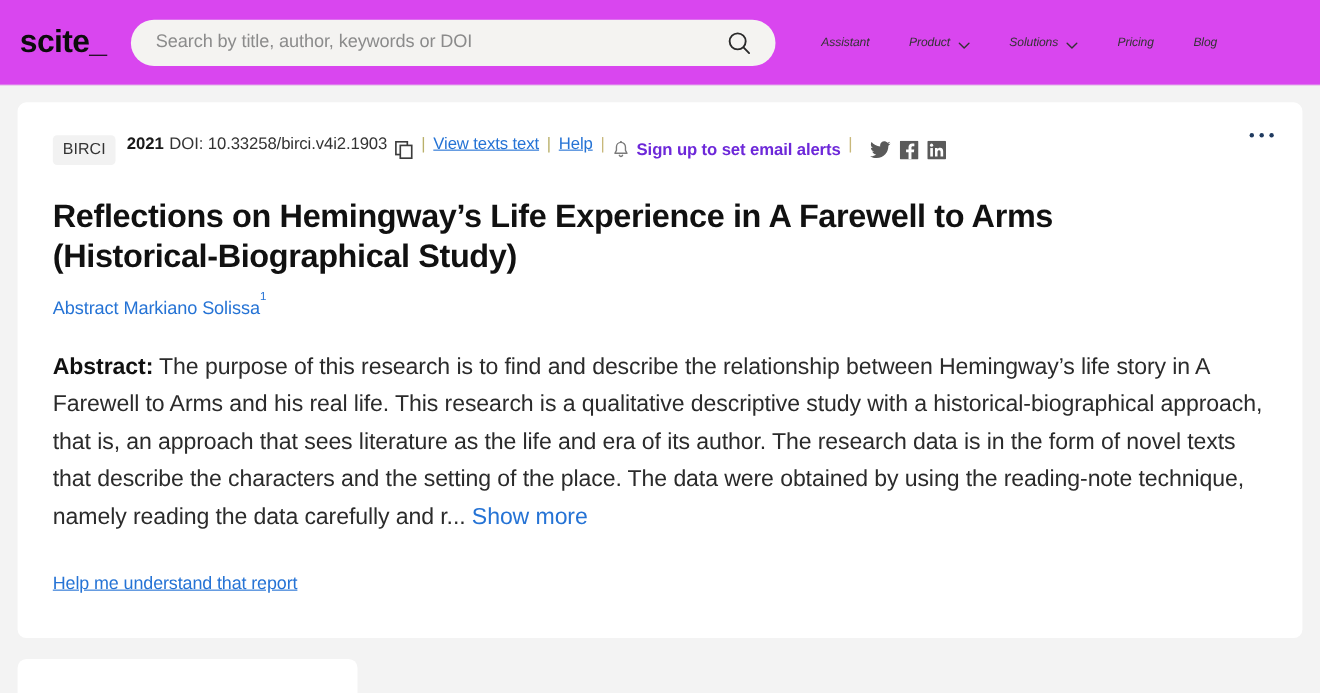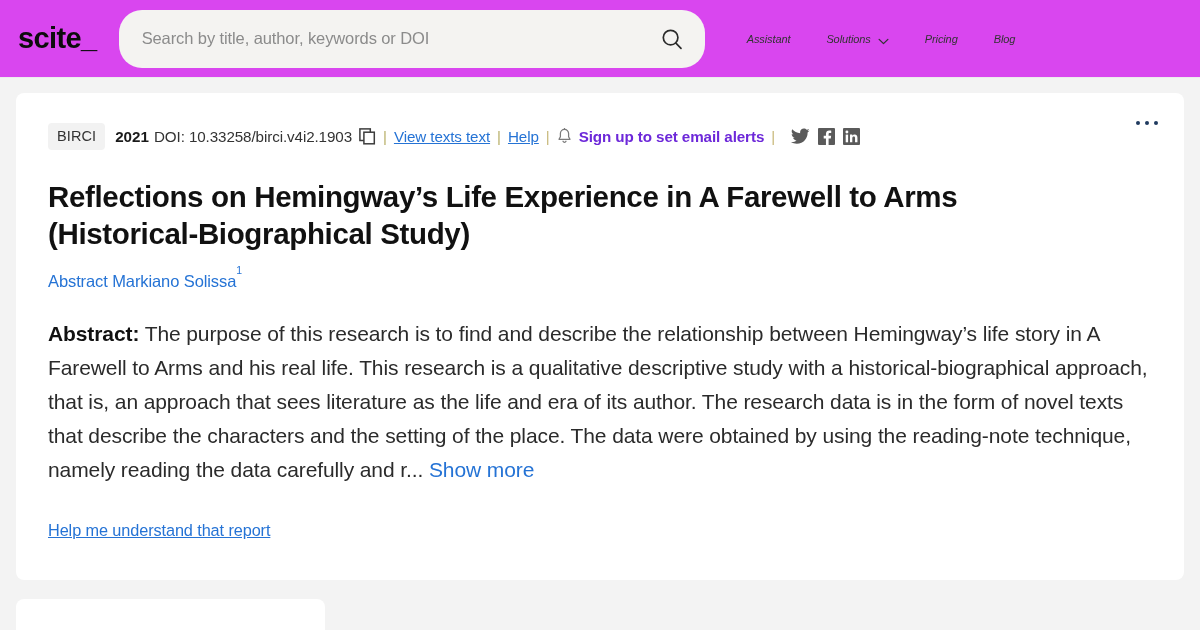--- a/index.html
+++ b/index.html
@@ -34,21 +34,21 @@
     letter-spacing: -0.6px;
     color: #0c0c0c;
     white-space: nowrap;
     user-select: none;
     margin-right: 22px;
     font-family: "Liberation Sans", sans-serif;
   }
 
   .searchbar {
     width: 586px;
-    height: 58px;
+    height: 42px;
     background: #f4f3f1;
     border-radius: 23px;
     display: flex;
     align-items: center;
     padding: 0 20px 0 23px;
     flex: none;
   }
   .search-input {
     flex: 1;
     border: none;
@@ -116,21 +116,20 @@
   .kebab i {
     display: block;
     width: 4px; height: 4px;
     border-radius: 50%;
     background: #1f3a5f;
   }
 
   
   .meta {
     display: flex;
-    align-items: center;
     font-size: 15.2px;
     color: #3c3c3c;
     flex-wrap: nowrap;
     line-height: 1;
   }
   .badge {
     background: #f2f2f2;
     border-radius: 4px;
     padding: 6px 9px;
     font-size: 14.5px;
@@ -279,20 +278,26 @@
       </svg>
     </button>
   </div>
 
   <div class="nav">
 
     <div class="nav-item">
       <span>Assistant</span>
     </div>
 
+    <div class="nav-item">
+      <span>Product</span>
+      <svg class="chev" viewBox="0 0 12 8" fill="none">
+        <path d="M1 1.6 L6 6.4 L11 1.6" stroke="#333" stroke-width="1.5" stroke-linecap="round" stroke-linejoin="round"></path>
+      </svg>
+    </div>
 
     <div class="nav-item">
       <span>Solutions</span>
       <svg class="chev" viewBox="0 0 12 8" fill="none">
         <path d="M1 1.6 L6 6.4 L11 1.6" stroke="#333" stroke-width="1.5" stroke-linecap="round" stroke-linejoin="round"></path>
       </svg>
     </div>
 
     <div class="nav-item">
       <span>Pricing</span>

